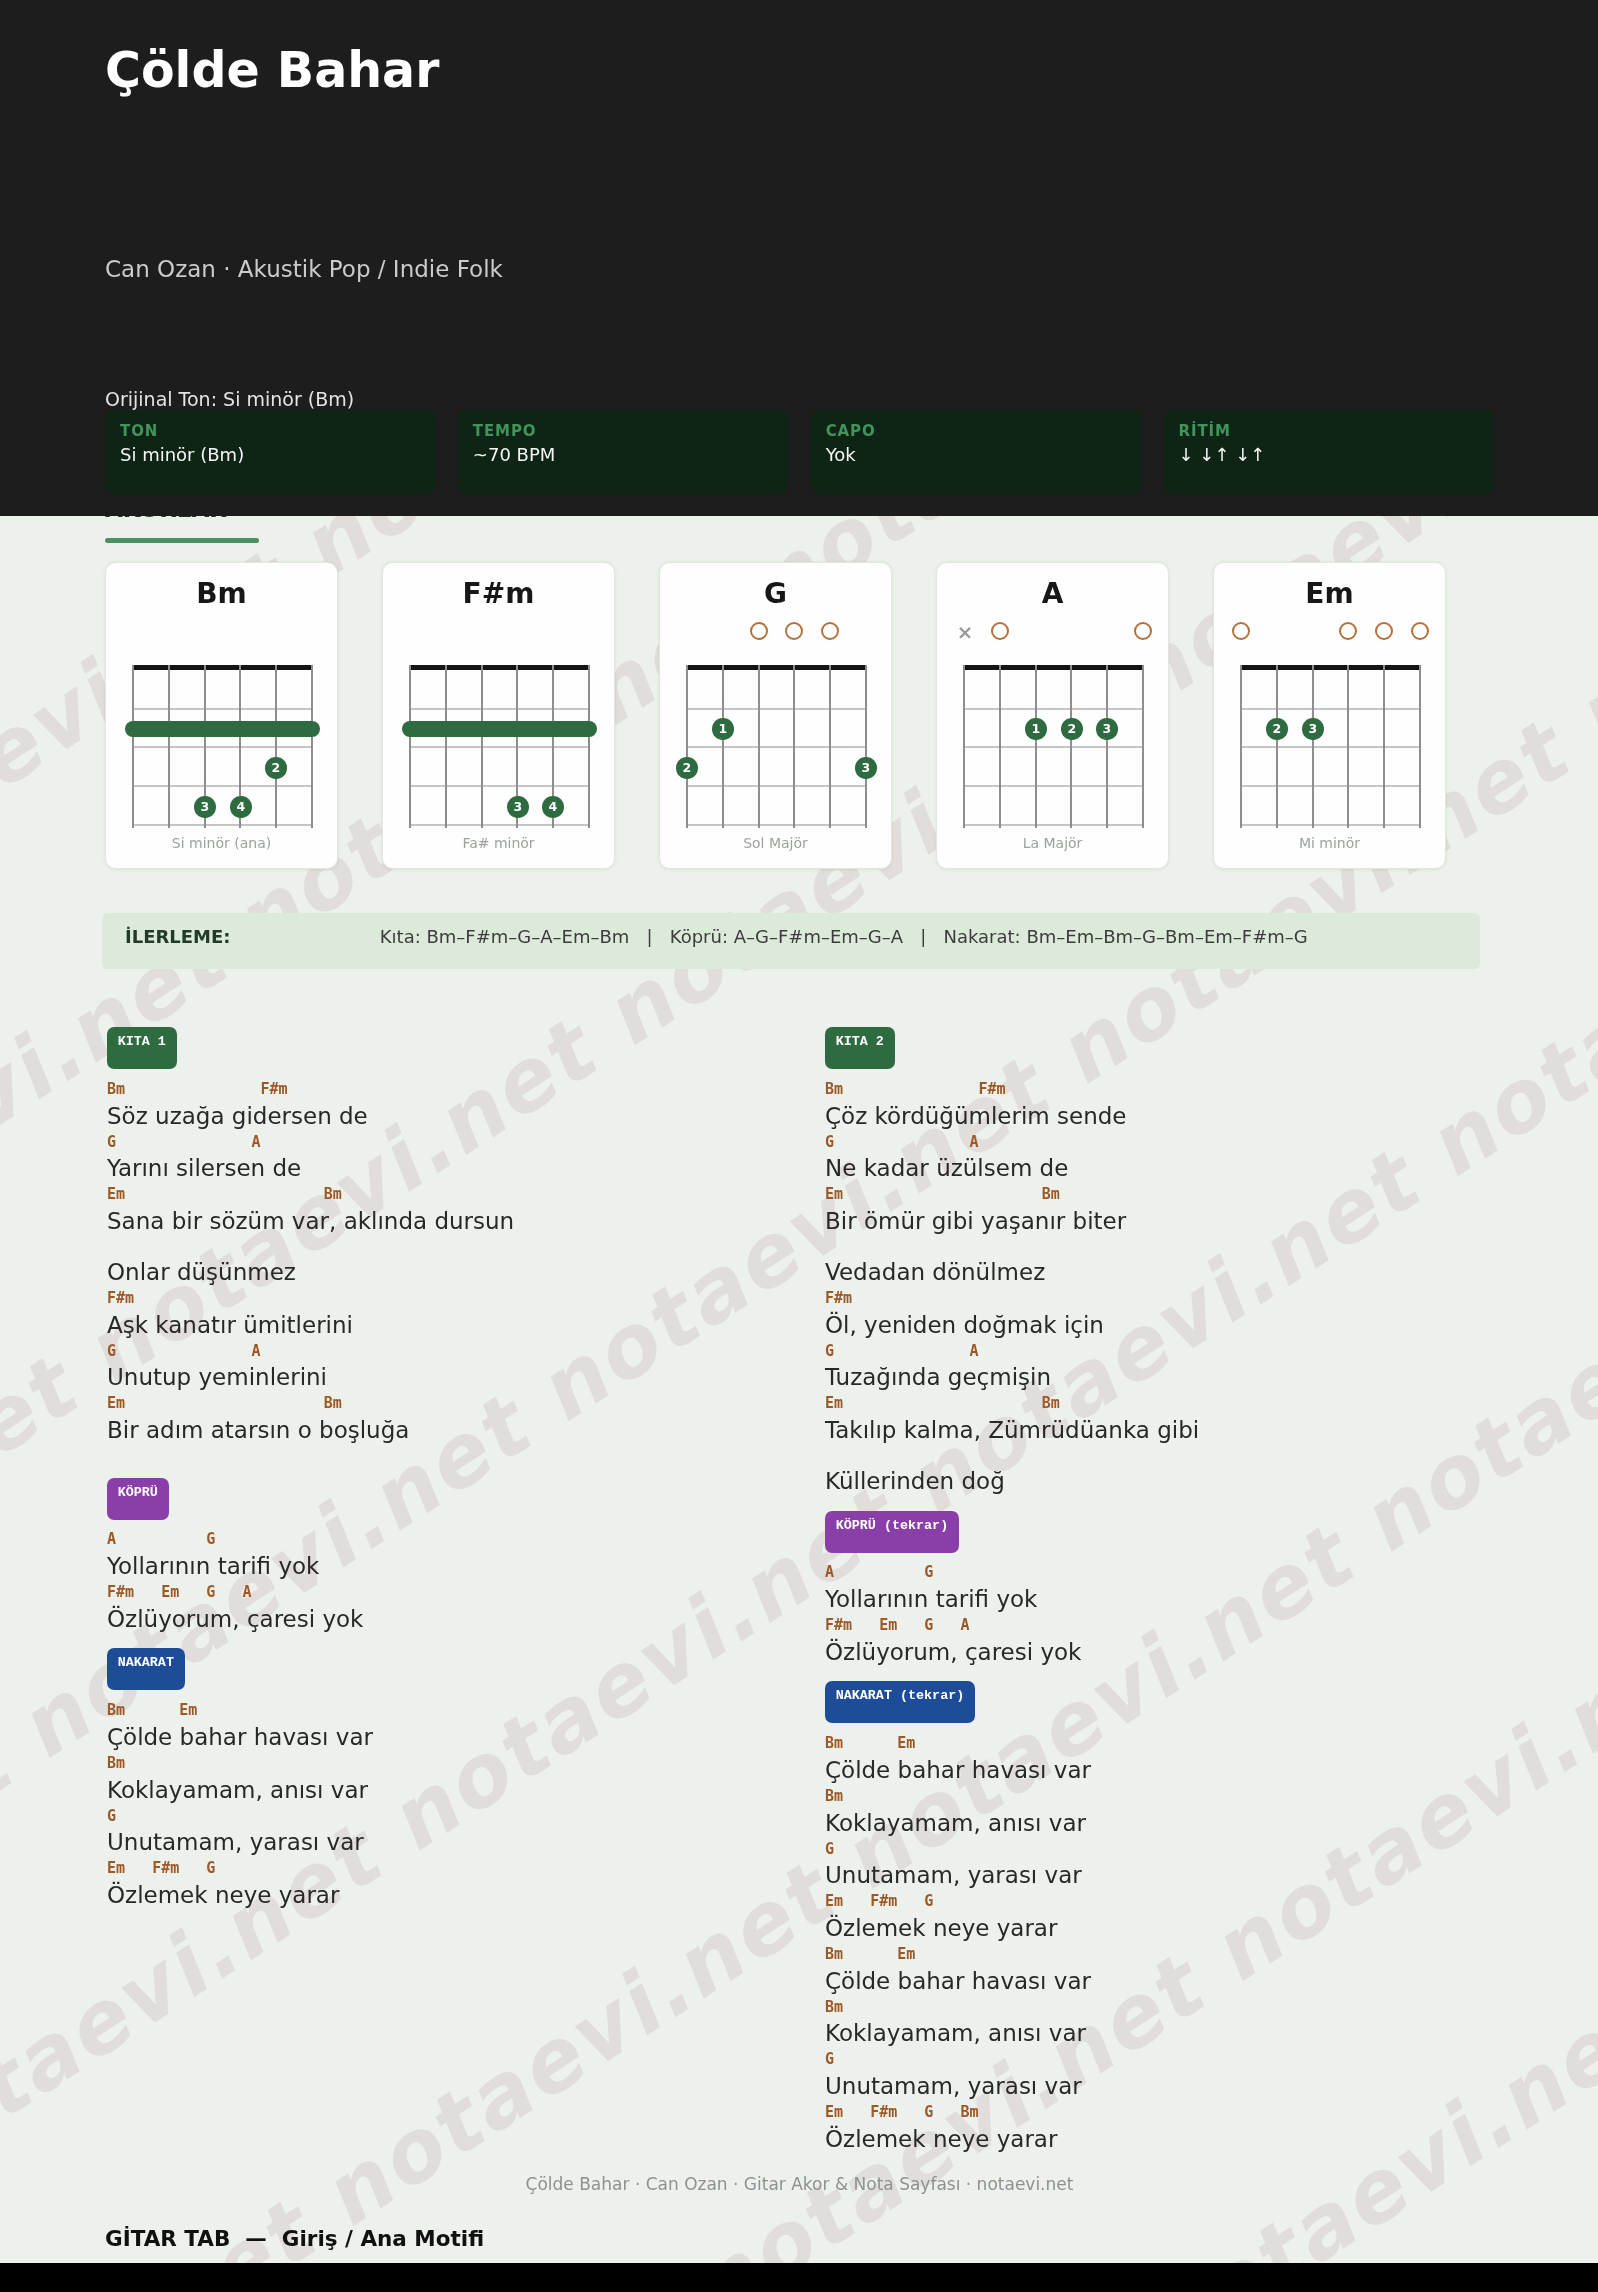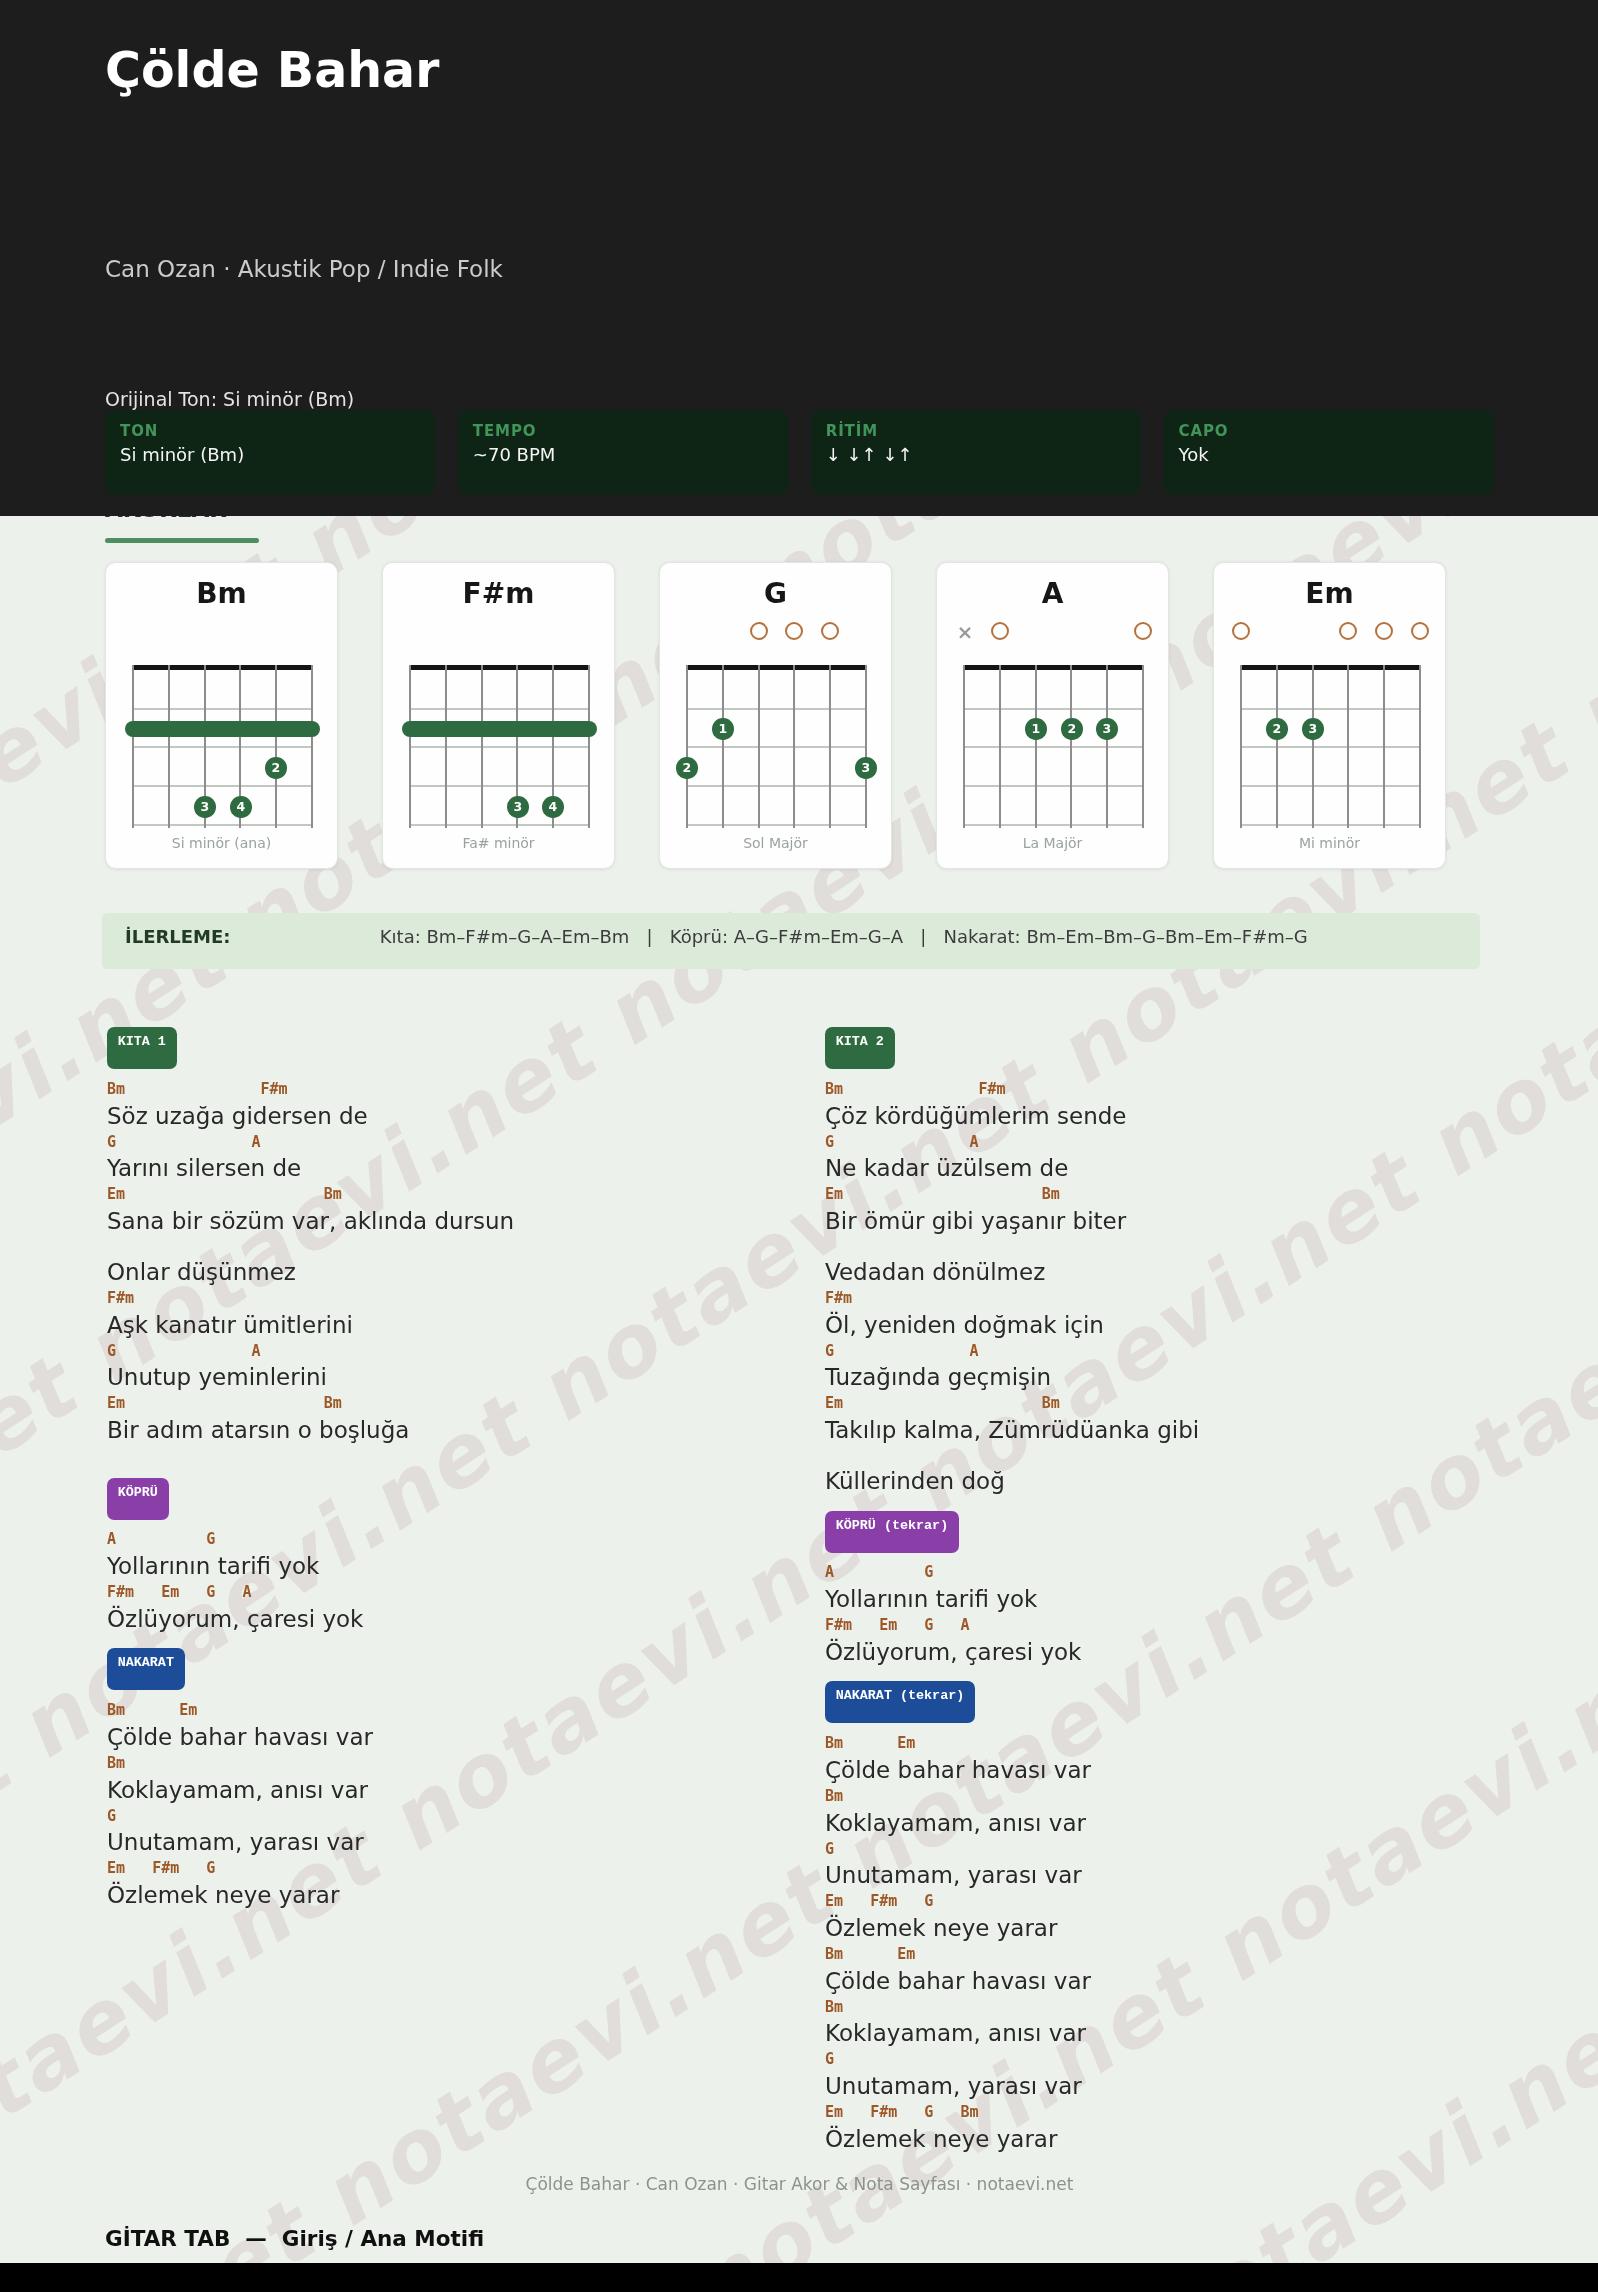--- a/index.html
+++ b/index.html
@@ -103,26 +103,26 @@
     <div class="info-row" id="info-row">
         <div class="info-box">
           <div class="info-label">TON</div>
           <div class="info-value">Si minör (Bm)</div>
         </div>
         <div class="info-box">
           <div class="info-label">TEMPO</div>
           <div class="info-value">~70 BPM</div>
         </div>
         <div class="info-box">
+          <div class="info-label">CAPO</div>
+          <div class="info-value">Yok</div>
+        </div>
+        <div class="info-box">
           <div class="info-label">RİTİM</div>
           <div class="info-value">↓ ↓↑ ↓↑</div>
-        </div>
-        <div class="info-box">
-          <div class="info-label">CAPO</div>
-          <div class="info-value">Yok</div>
         </div>
       </div>
   </div>
 
   <div class="akorlar-title">AKORLAR</div>
   <div class="akorlar-underline"></div>
 
   <div class="cards-row" id="cards-row">
       <div class="chord-card">
         <div class="chord-name">Bm</div>

